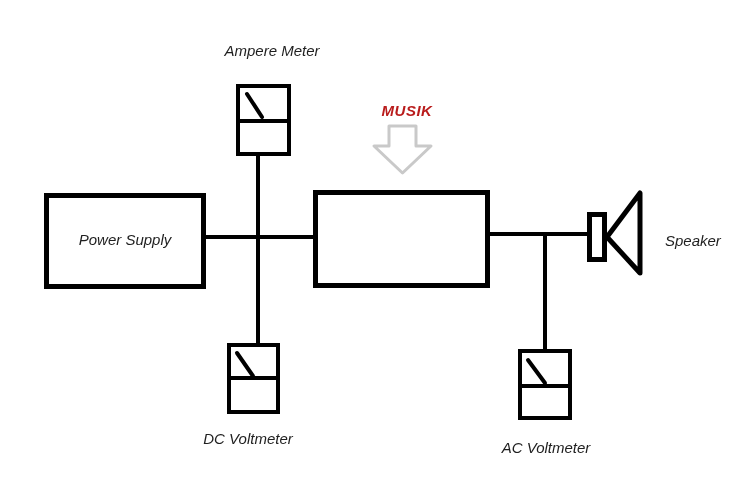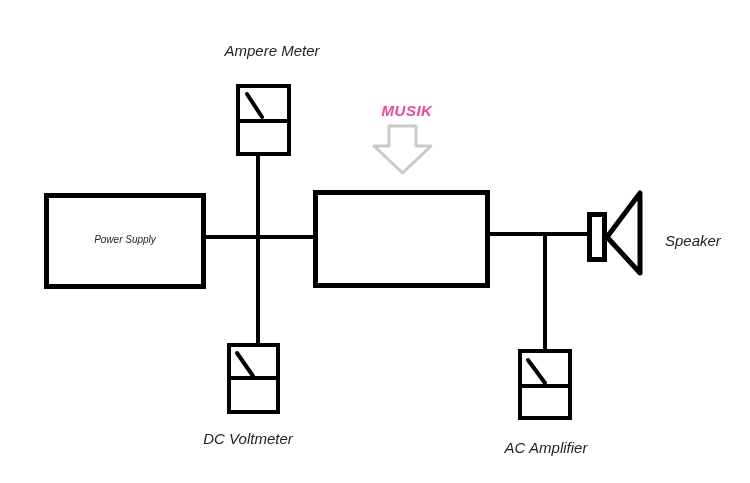--- a/index.html
+++ b/index.html
@@ -23,25 +23,25 @@
     color: #1f1f1f;
     white-space: nowrap;
   }
   .label.center { transform: translateX(-50%); }
   .box-label {
     position: absolute;
     display: flex;
     align-items: center;
     justify-content: center;
     font-style: italic;
-    font-size: 10px;
+    font-size: 15px;
     color: #1f1f1f;
   }
   .musik-label {
-    color: #ec4899;
+    color: #b91c1c;
     font-weight: bold;
     letter-spacing: 0.5px;
   }
 </style>
 </head>
 <body>
 
 <div class="canvas">
 
   <svg class="diagram-svg" viewBox="0 0 750 483">
@@ -85,15 +85,15 @@
 
   <div class="label center musik-label" style="left:407px; top:102px;">MUSIK</div>
 
   <div class="box-label" style="left:44px; top:193px; width:162px; height:93px;">Power Supply</div>
 
 
   <div class="label" style="left:665px; top:232px;">Speaker</div>
 
   <div class="label center" style="left:248px; top:430px;">DC Voltmeter</div>
 
-  <div class="label center" style="left:546px; top:439px;">AC Amplifier</div>
+  <div class="label center" style="left:546px; top:439px;">AC Voltmeter</div>
 
 </div>
 
 </body></html>

